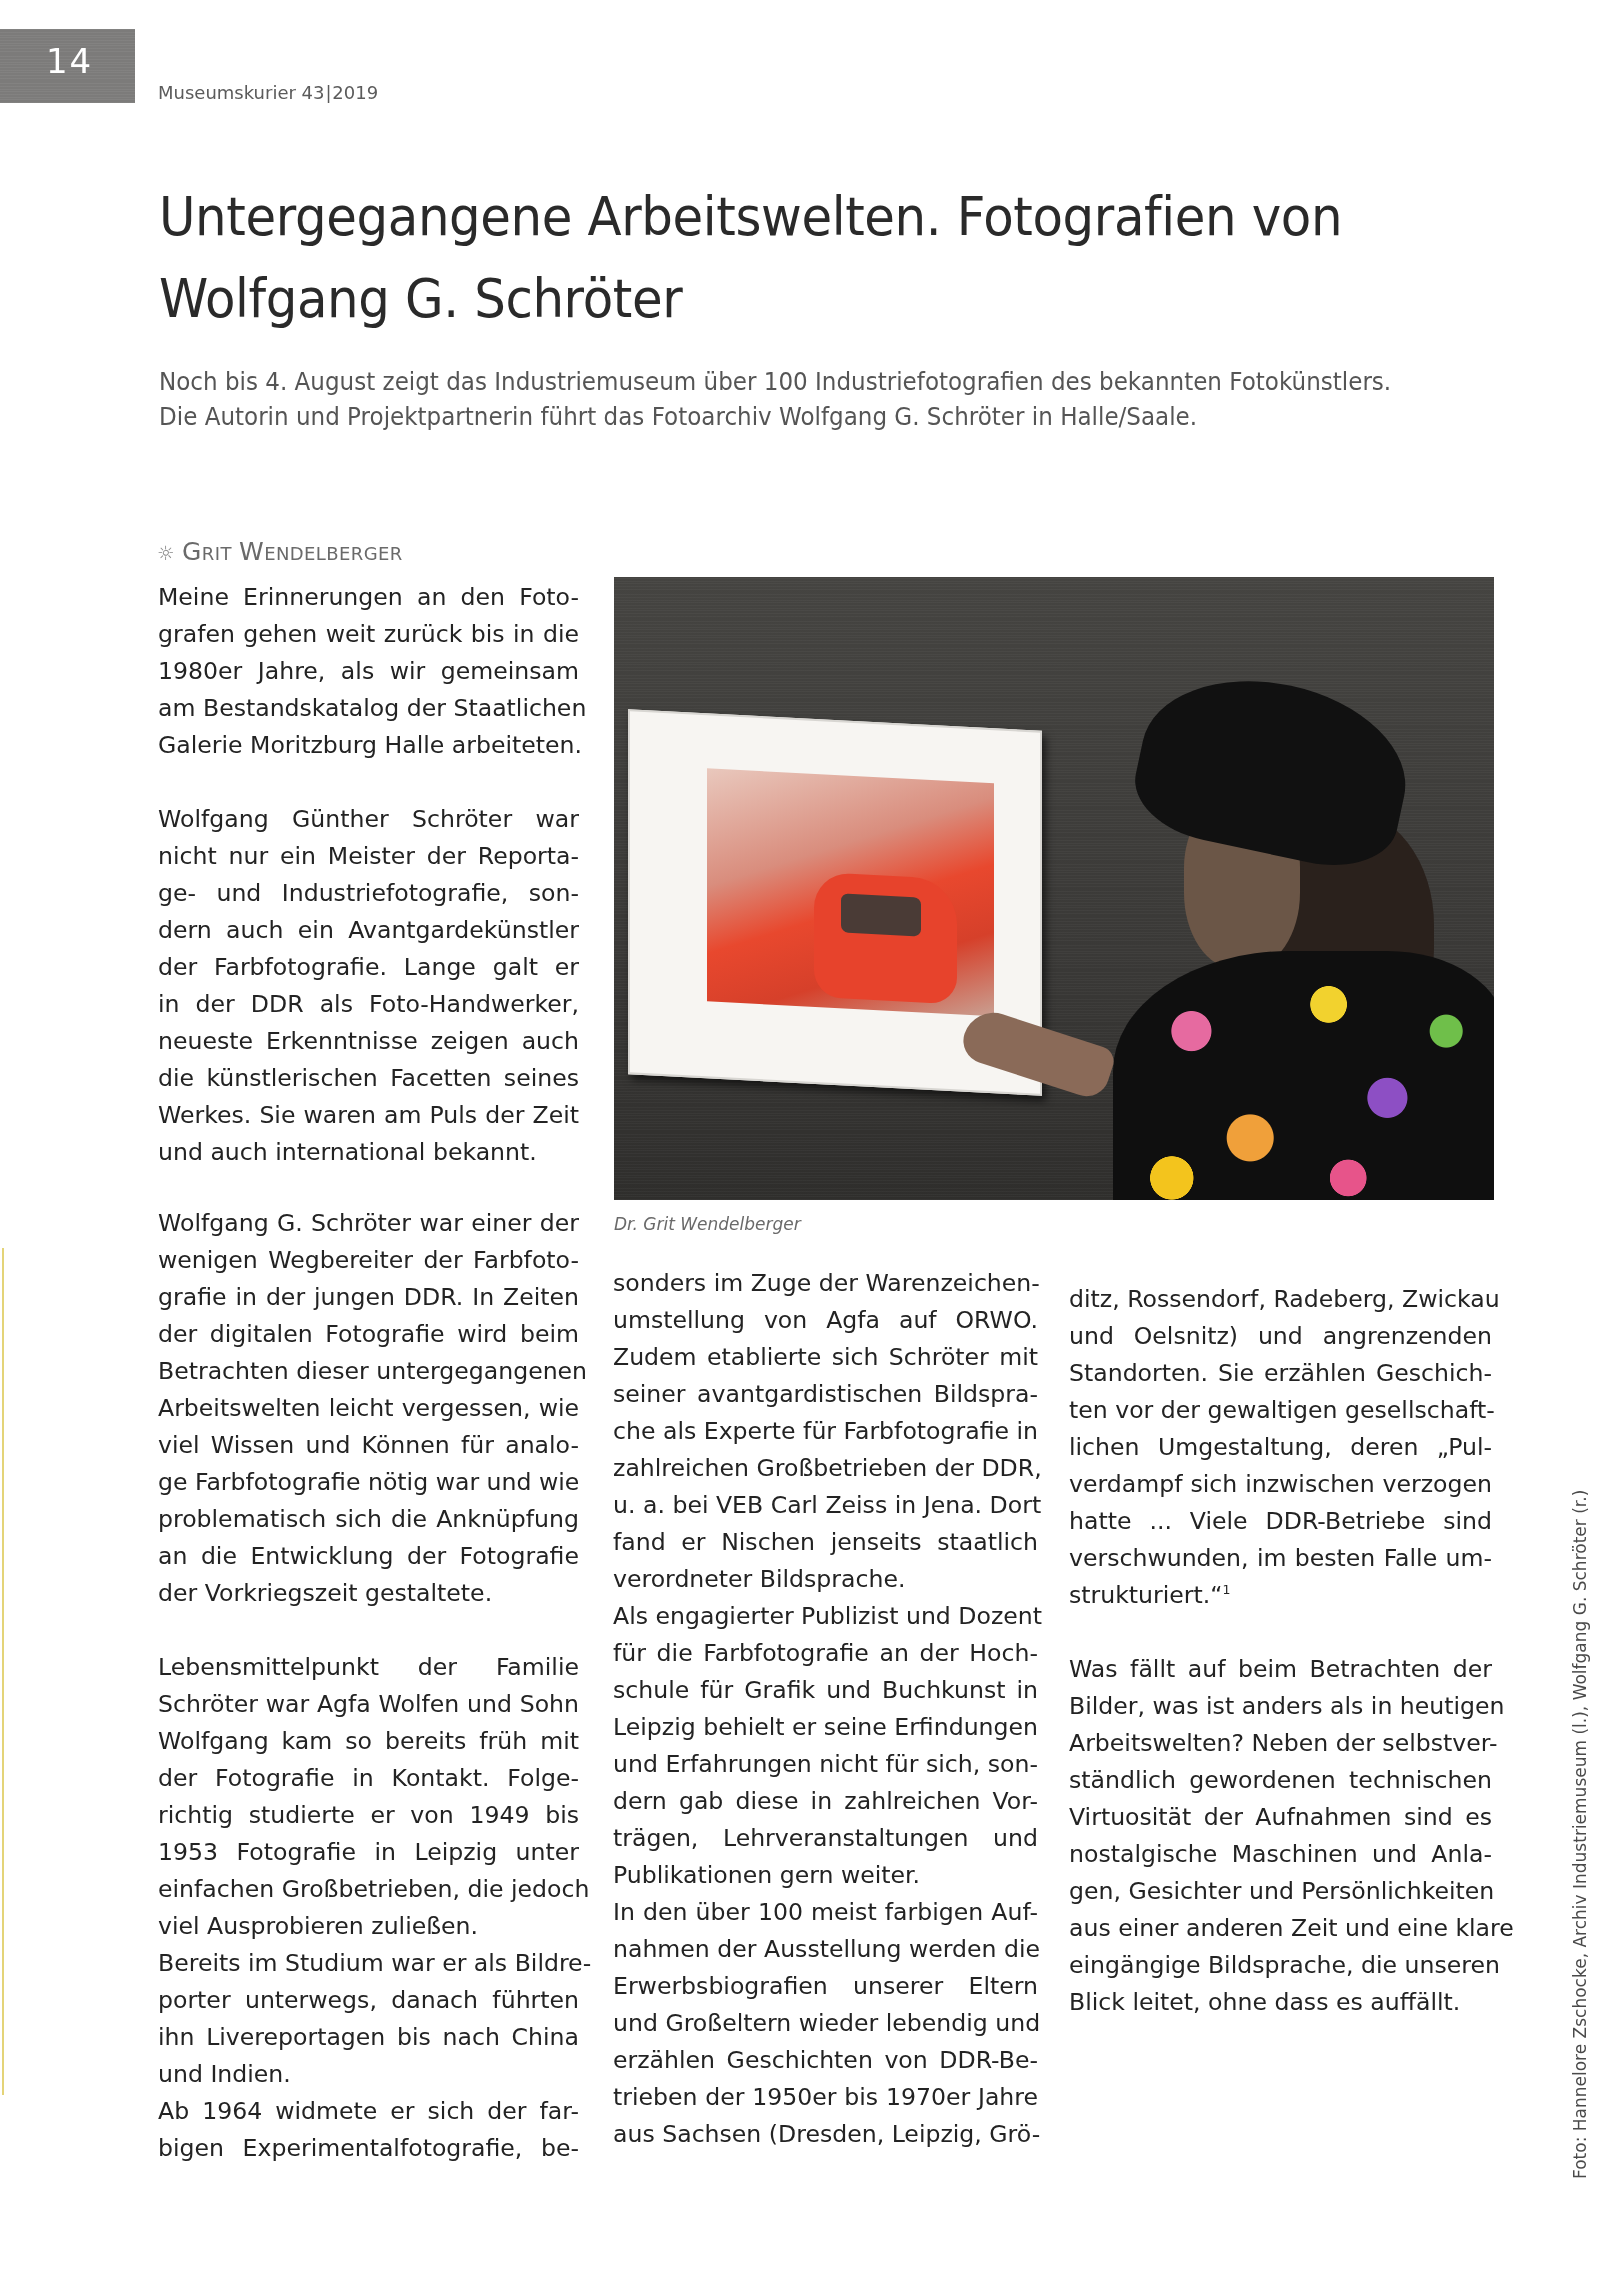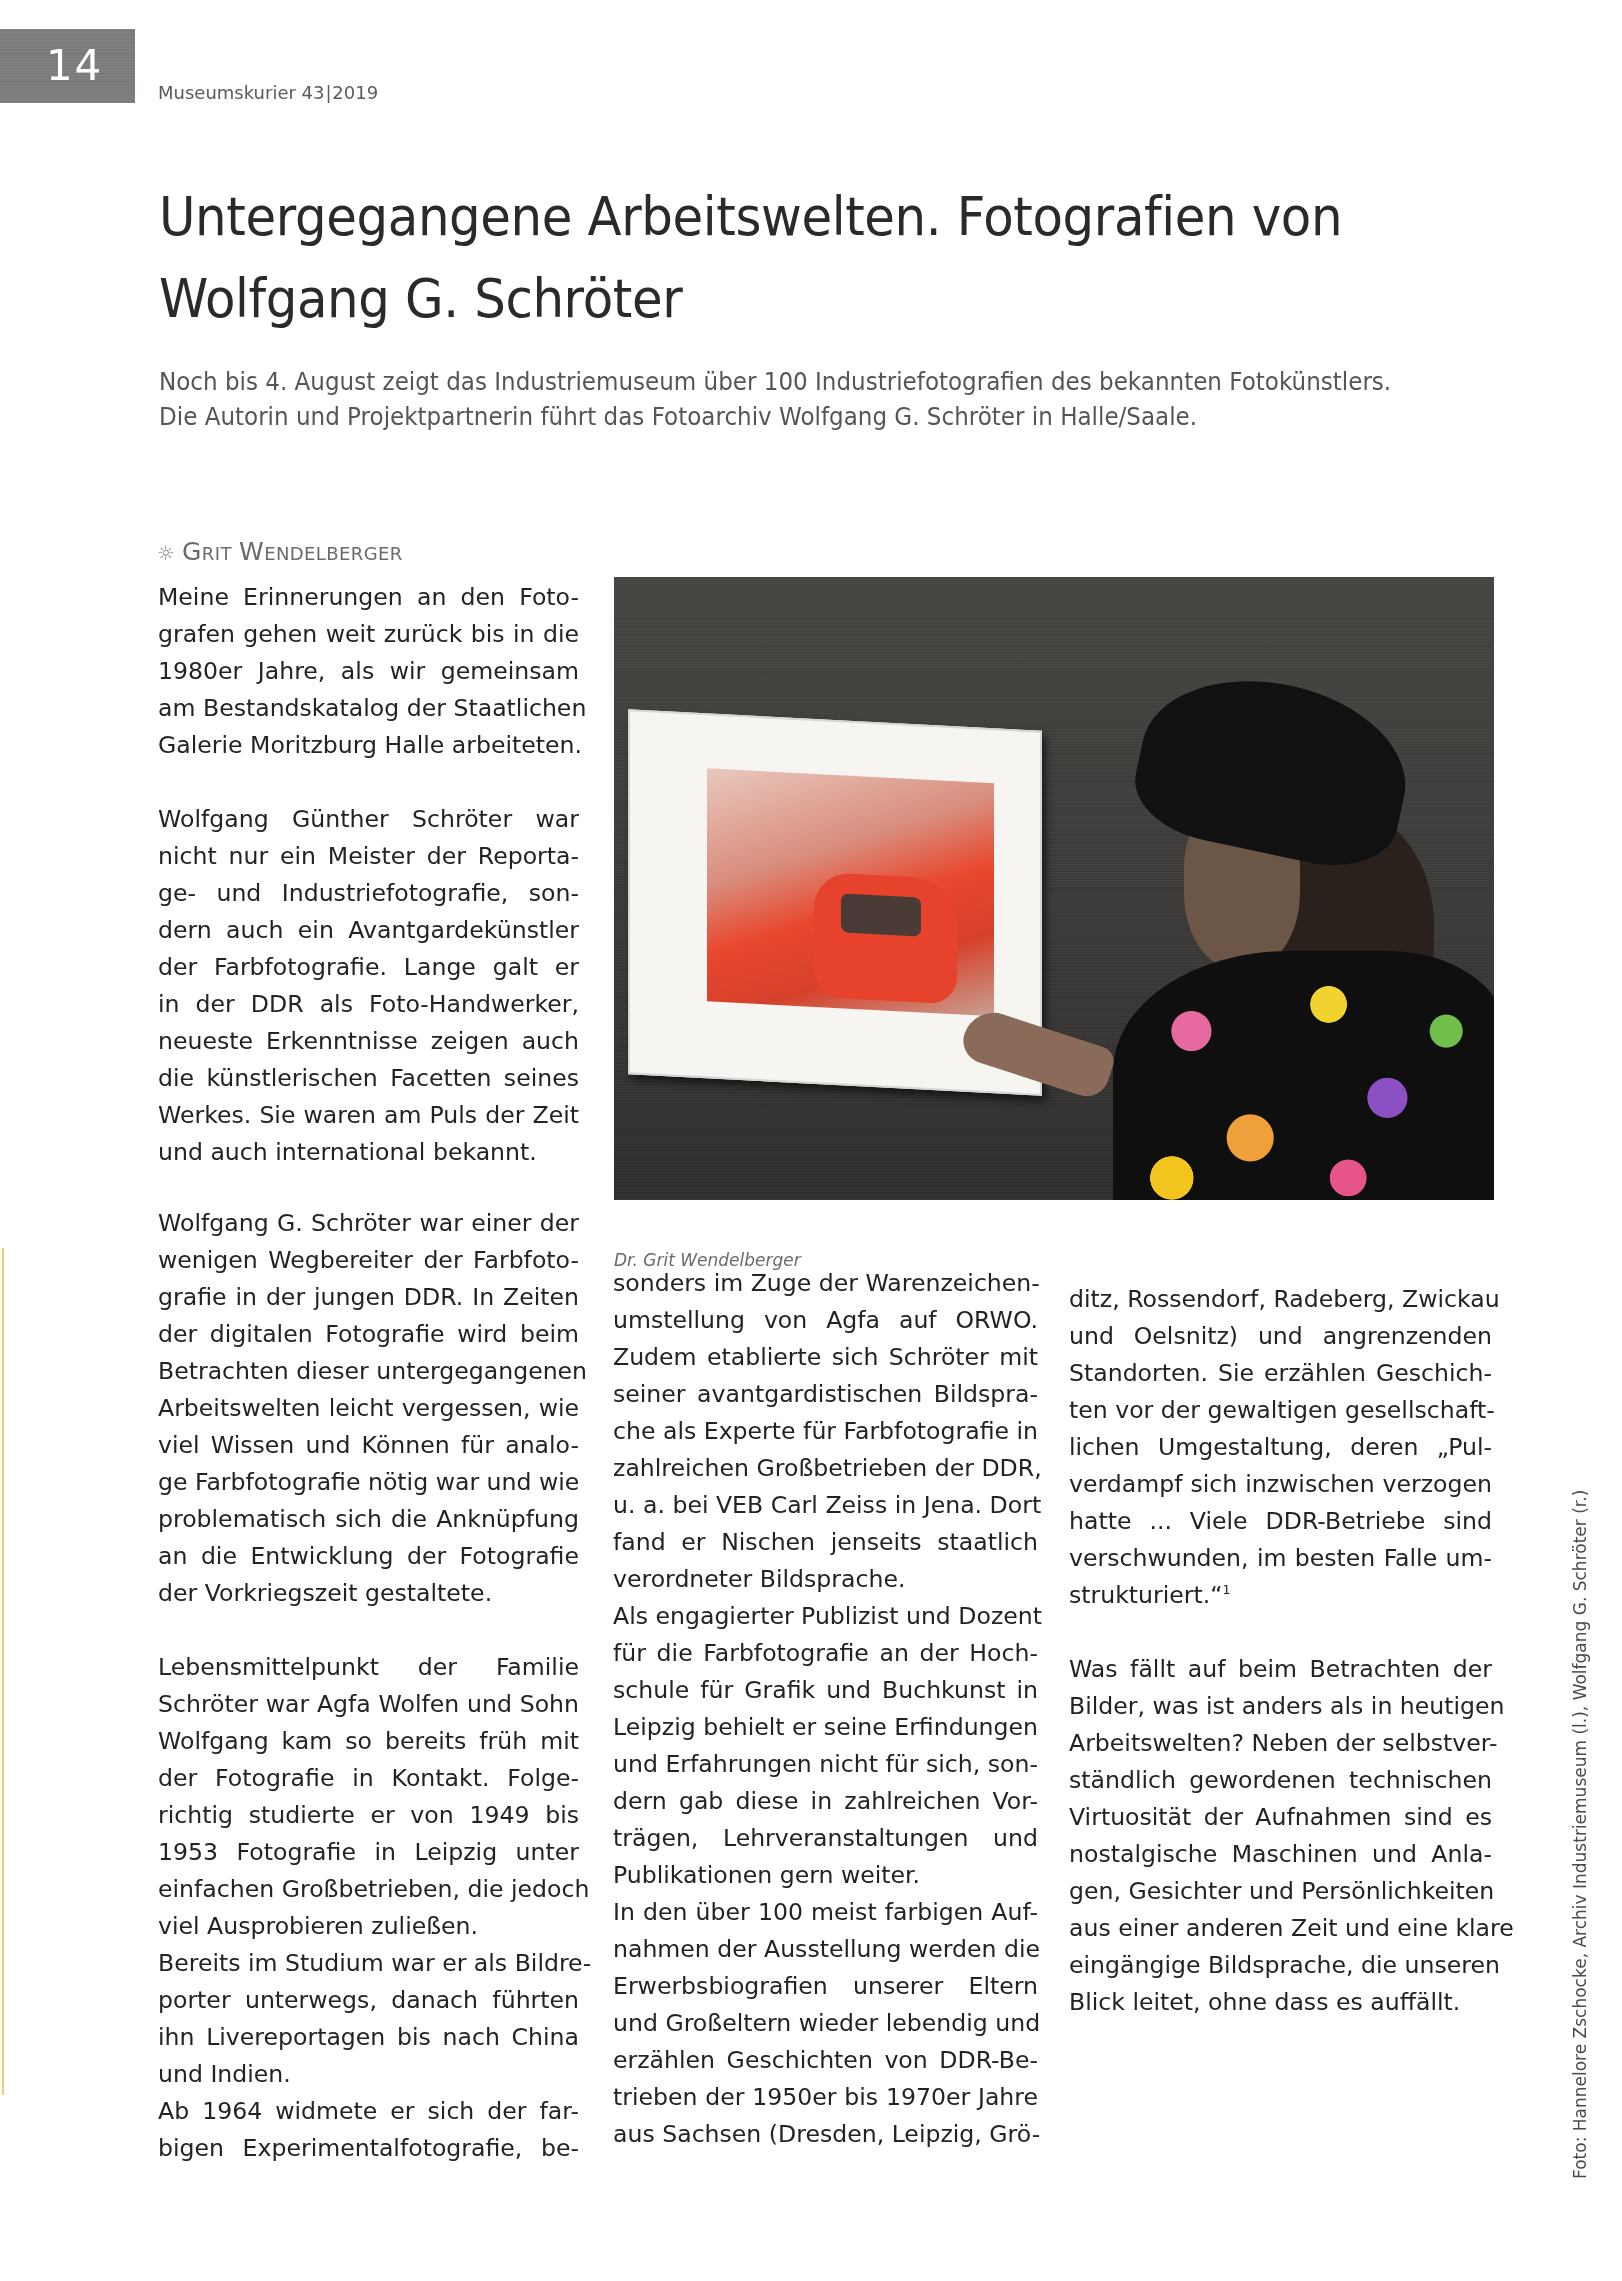--- a/index.html
+++ b/index.html
@@ -6,21 +6,21 @@
   body {
     width: 1623px; height: 2281px; position: relative; overflow: hidden;
     font-family: "DejaVu Sans", "Liberation Sans", sans-serif; color: #1f1f1f;
   }
   .page-num-box {
     position: absolute; left: 0; top: 28.5px; width: 135px; height: 74px;
     background: #7c7b7a;
     background-image: repeating-linear-gradient(0deg, rgba(255,255,255,0.05) 0 0.9px, transparent 0.9px 2.7px);
   }
   .page-num {
-    position: absolute; left: 46px; top: 41px; font-size: 42px; color: #ffffff;
+    position: absolute; left: 46px; top: 41px; font-size: 34px; color: #ffffff;
     font-family: "DejaVu Sans", sans-serif; letter-spacing: 1.8px;
   }
   .masthead {
     position: absolute; left: 158px; top: 82px; font-size: 18px; color: #5b5b5b;
     font-family: "DejaVu Sans", sans-serif;
   }
   .masthead .sep { color: #5b5b5b; padding: 0 0.9px; }
   .title {
     position: absolute; left: 159px; top: 176px; width: 1319px;
     font-family: "DejaVu Sans", sans-serif; font-size: 53px; line-height: 82px;
@@ -98,21 +98,20 @@
       #0f0f0f;
     border-radius: 45% 30% 0 0;
   }
   .hand {
     position: absolute; left: 348px; top: 450px; width: 151px; height: 53px;
     background: #8a6a58; border-radius: 36px 18px 27px 27px; transform: rotate(18deg);
   }
   .caption {
     position: absolute; left: 614px; top: 1214px; font-size: 17px; color: #6a6a6a;
     font-style: italic;
-    margin-top: 36px;
   }
   .credit {
     position: absolute; left: 1570px; top: 2179px; font-size: 17px; color: #4a4a4a;
     transform: rotate(-90deg); transform-origin: left top; white-space: nowrap;
   }
   .accent-rule {
     position: absolute; left: 1.8px; top: 1248px; width: 2.7px; height: 847px;
     background: #e4d478;
   }
   sup { font-size: 12.5px; vertical-align: super; line-height: 0; }

